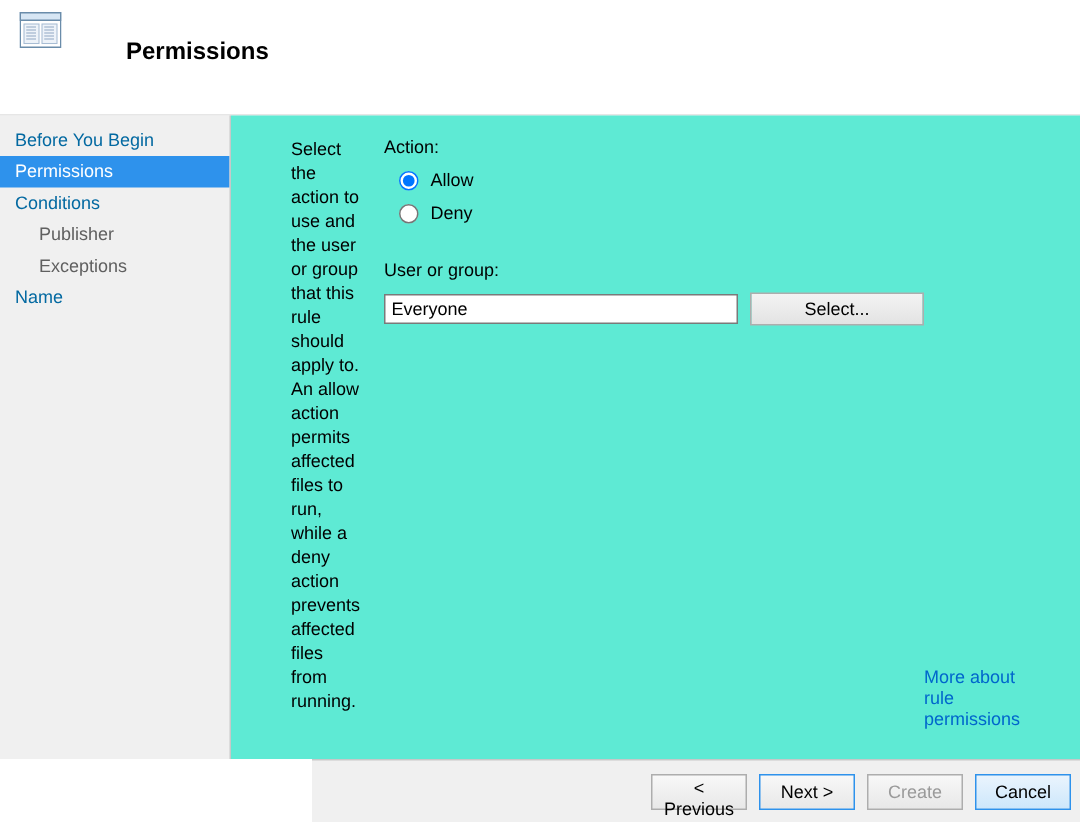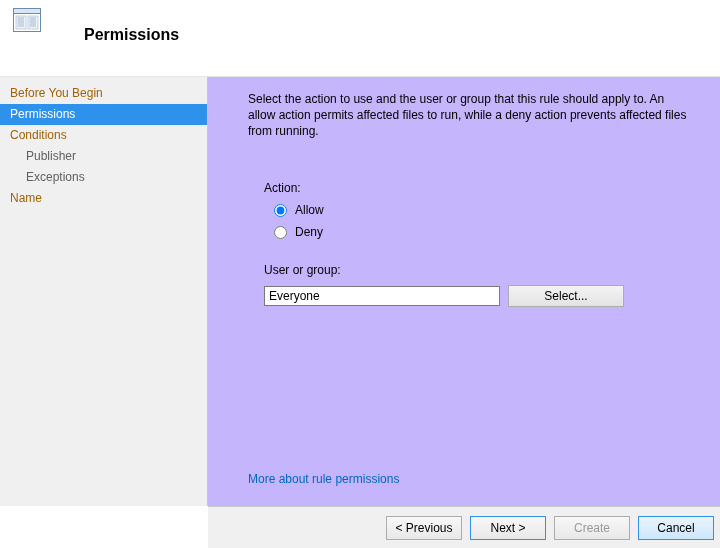--- a/index.html
+++ b/index.html
@@ -2,37 +2,37 @@
 <html><head>
 <meta charset="utf-8">
 <style>
 html,body{margin:0;padding:0;font-family:"Segoe UI",Tahoma,sans-serif;font-size:12px;color:#000;background:#fff;}
 .wizard{width:720px;height:548px;position:relative;display:flex;flex-direction:column;overflow:hidden;}
 .header{height:76px;display:flex;align-items:flex-start;padding:8px 0 0 8px;box-sizing:border-box;}
 .header .icon-wrap{width:38px;display:flex;align-items:flex-start;justify-content:center;}
 .header h1{font-size:16px;font-weight:700;margin:18px 0 0 38px;}
 .body{flex:1;display:flex;border-top:1px solid #e6e6e6;background:#f0f0f0;min-height:0;}
 .sidebar{width:207px;background:#f0f0f0;padding-top:6px;box-sizing:border-box;}
-.nav-item{padding:2px 10px;line-height:17px;cursor:default;color:#a16207;}
+.nav-item{padding:2px 10px;line-height:17px;cursor:default;color:#0369a1;}
 .nav-item.indent{padding-left:26px;color:#606060;}
 .nav-item.selected{background:#2e92ec;color:#fff;}
 .divider{width:1px;background:#c8c8c8;}
-.content{flex:1;background:#c4b5fd;position:relative;padding:14px 24px 0 40px;box-sizing:border-box;display:flex;flex-direction:column;}
+.content{flex:1;background:#5eead4;position:relative;padding:14px 40px 0 40px;box-sizing:border-box;display:flex;flex-direction:row;}
 .desc{line-height:16px;margin-bottom:42px;max-width:440px;}
 .field-block{margin-left:16px;}
 .label{margin-bottom:8px;}
 .radio-row{display:flex;align-items:center;margin:4px 0 8px 10px;}
 .radio-row input{margin:0 8px 0 0;}
 .ug-label{margin-top:24px;margin-bottom:8px;}
 .ug-row{display:flex;align-items:center;gap:8px;}
 .ug-input{width:236px;height:20px;border:1px solid #7a7a7a;background:#fff;padding:0 4px;font-family:inherit;font-size:12px;box-sizing:border-box;}
 .select-btn{width:116px;height:22px;border:1px solid #adadad;background:linear-gradient(#f3f3f3,#e3e3e3);font-family:inherit;font-size:12px;cursor:pointer;}
 .link{color:#0066cc;margin-top:auto;margin-bottom:20px;cursor:pointer;display:inline-block;}
 .footer{height:42px;border-top:1px solid #c8c8c8;background:#f0f0f0;display:flex;align-items:center;justify-content:flex-end;padding:0 6px 0 0;box-sizing:border-box;gap:8px;margin-left:208px;}
-.footer button{width:76px;height:24px;font-family:inherit;font-size:12px;border:1px solid #adadad;background:linear-gradient(#f8f8f8,#e8e8e8);cursor:pointer;}
+.footer button{width:64px;height:24px;font-family:inherit;font-size:12px;border:1px solid #adadad;background:linear-gradient(#f8f8f8,#e8e8e8);cursor:pointer;}
 .footer button.primary{border:1px solid #2e92ec;}
 .footer button.default-btn{border:1px solid #2e92ec;background:linear-gradient(#eaf4fd,#cde7fb);text-align:center;}
 .footer button:disabled{color:#9a9a9a;cursor:default;}
 .app-icon{width:28px;height:24px;}
 </style>
 </head>
 <body>
 
 <div class="wizard">
 

